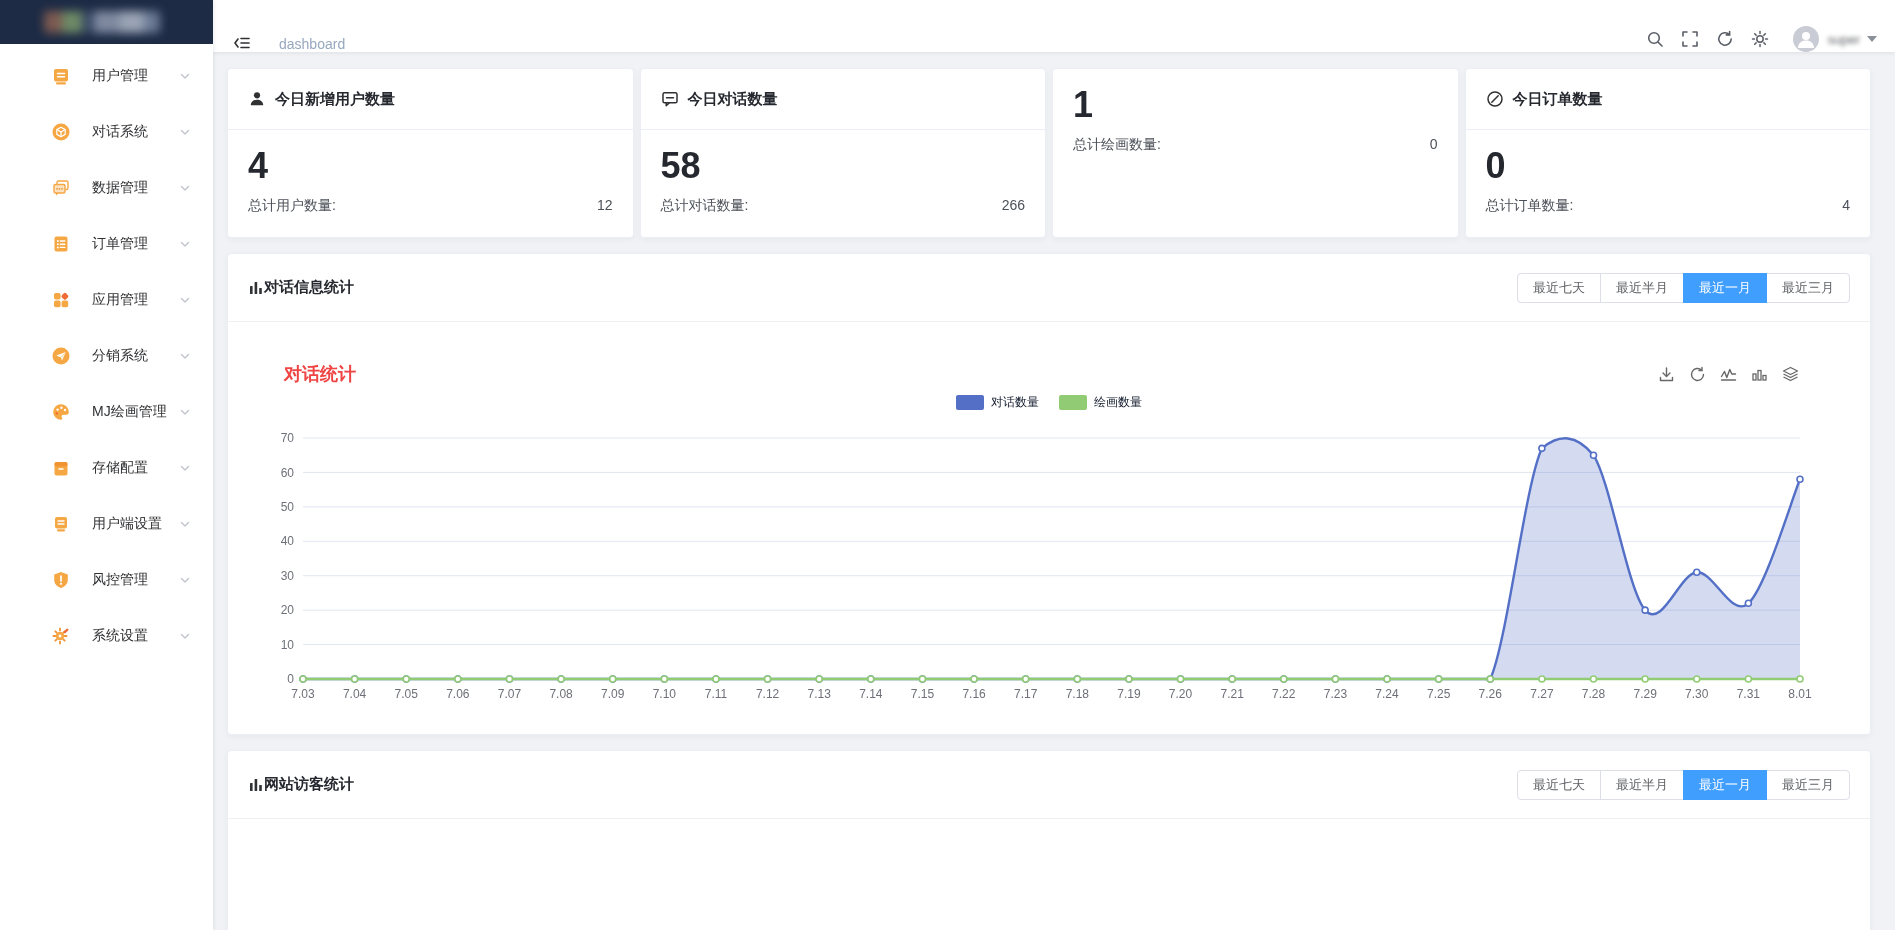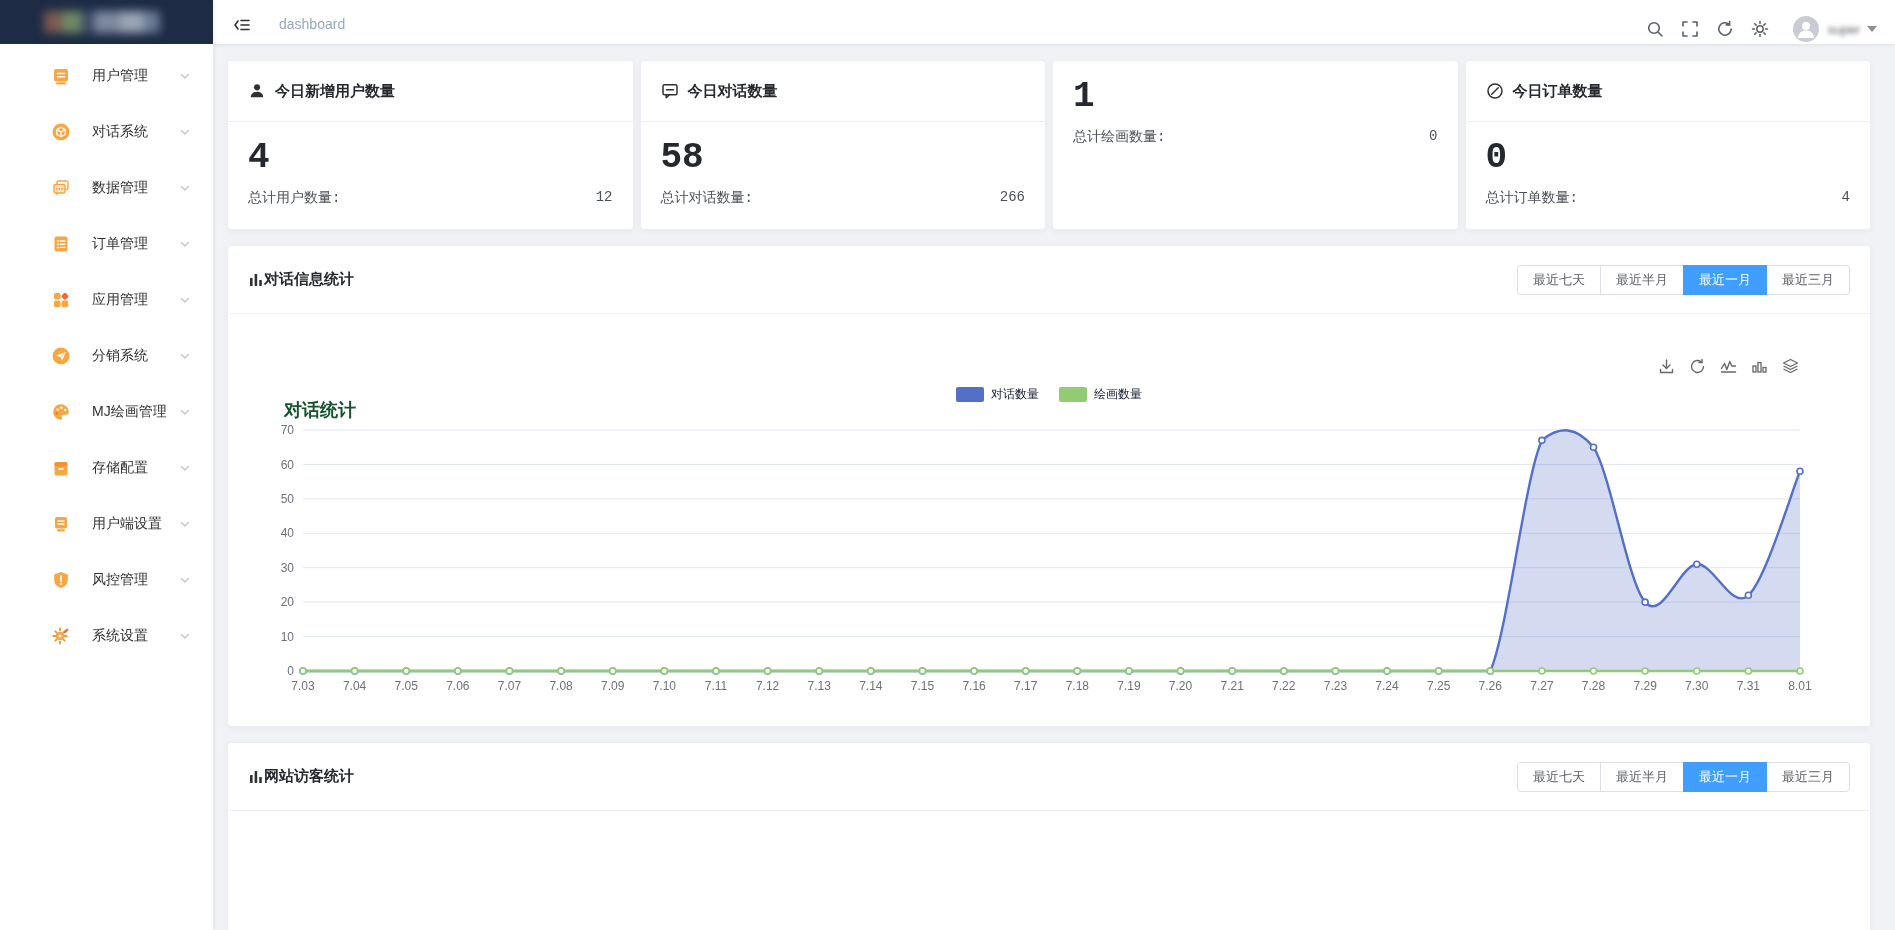--- a/index.html
+++ b/index.html
@@ -15,55 +15,55 @@
   .logo-area{height:44px;background:#1d2b45;display:flex;align-items:center;padding-left:44px;overflow:hidden;}
   .logo-blur{display:flex;height:22px;filter:blur(5px);border-radius:3px;overflow:hidden;}
   .logo-blur i{display:block;height:100%;}
   .menu{padding-top:4px;}
   .menu-item{height:56px;display:flex;align-items:center;padding:0 22px 0 51px;cursor:pointer;position:relative;}
   .menu-icon{width:20px;height:20px;flex:0 0 20px;}
   .menu-label{font-size:14px;color:#303133;margin-left:21px;white-space:nowrap;}
   .menu-arrow{margin-left:auto;color:#c0c4cc;display:flex;}
   
   .main{margin-left:213px;}
-  .topbar{height:44px;background:#fff;display:flex;align-items:flex-start;
+  .topbar{height:52px;background:#fff;display:flex;align-items:flex-end;
     padding:16px 18px 0 20px;box-shadow:0 1px 4px rgba(0,21,41,.08);position:relative;z-index:10;}
   .fold-btn{display:flex;align-items:center;cursor:pointer;color:#303133;}
   .breadcrumb{margin-left:28px;font-size:14px;color:#97a8be;}
   .topbar-right{margin-left:auto;display:flex;align-items:center;}
   .top-icon{width:18px;height:18px;margin-left:17px;cursor:pointer;color:#5a5e66;display:flex;align-items:center;justify-content:center;}
   .avatar{width:26px;height:26px;border-radius:50%;background:#c9ccd4;margin-left:24px;
     display:flex;align-items:center;justify-content:center;overflow:hidden;cursor:pointer;}
   .username{margin-left:8px;font-size:13px;color:#606266;filter:blur(2px);cursor:pointer;}
   .caret-down{width:0;height:0;border-left:5px solid transparent;border-right:5px solid transparent;
     border-top:6px solid #8a8f99;margin-left:7px;cursor:pointer;}
   
   .content{padding:16px 24px 0 14px;}
-  .cards{display:flex;gap:6px;font-family:Liberation Mono, monospace;}
+  .cards{display:flex;gap:6px;}
   .card{flex:1;height:170px;background:#fff;border:1px solid #ebeef5;border-radius:4px;
     box-shadow:0 2px 6px rgba(0,0,0,.04);}
   .card-header{height:61px;display:flex;align-items:center;gap:9px;padding:0 20px;
     border-bottom:1px solid #ebeef5;font-size:15px;font-weight:bold;color:#25282e;}
   .card-body{padding:13px 20px 0;}
   .big-num{font-size:36px;font-weight:700;color:#25282e;line-height:1.25;}
   .total-row{display:flex;justify-content:space-between;font-size:14px;color:#4c5159;margin-top:9px;}
   
   .section{background:#fff;border:1px solid #ebeef5;border-radius:4px;margin-top:15px;
     box-shadow:0 2px 6px rgba(0,0,0,.04);}
   .section-header{height:68px;display:flex;align-items:center;justify-content:space-between;
     padding:0 20px;border-bottom:1px solid #f0f0f0;}
   .section-title{display:flex;align-items:center;font-size:15px;font-weight:bold;color:#25282e;}
   .btn-group{display:flex;justify-content:flex-end;}
   .range-btn{height:30px;padding:0 15px;font-size:13px;color:#606266;background:#fff;
     border:1px solid #dcdfe6;margin-left:-1px;display:flex;align-items:center;cursor:pointer;position:relative;}
   .range-btn:first-child{border-radius:4px 0 0 4px;margin-left:0;}
   .range-btn:last-child{border-radius:0 4px 4px 0;}
   .range-btn.active{background:#409eff;border-color:#409eff;color:#fff;z-index:1;}
   .chart-body{position:relative;height:412px;}
-  .chart-title{position:absolute;left:56px;top:40px;font-size:18px;font-weight:bold;color:#14532d;margin-top:44px;}
+  .chart-title{position:absolute;left:56px;top:40px;font-size:18px;font-weight:bold;color:#ef4444;}
   .legend{position:absolute;top:72px;left:0;right:0;display:flex;justify-content:center;gap:20px;}
   .legend-item{display:flex;align-items:center;gap:7px;font-size:12px;color:#0f172a;cursor:pointer;}
   .legend-swatch{width:28px;height:15px;border-radius:2px;}
   .toolbox{position:absolute;top:44px;right:71px;display:flex;gap:14px;}
   .toolbox .tool{cursor:pointer;color:#676767;display:flex;}
   #chart-svg{position:absolute;left:0;top:0;}
   .visitors-body{height:140px;}
 </style>
 </head>
 <body>

